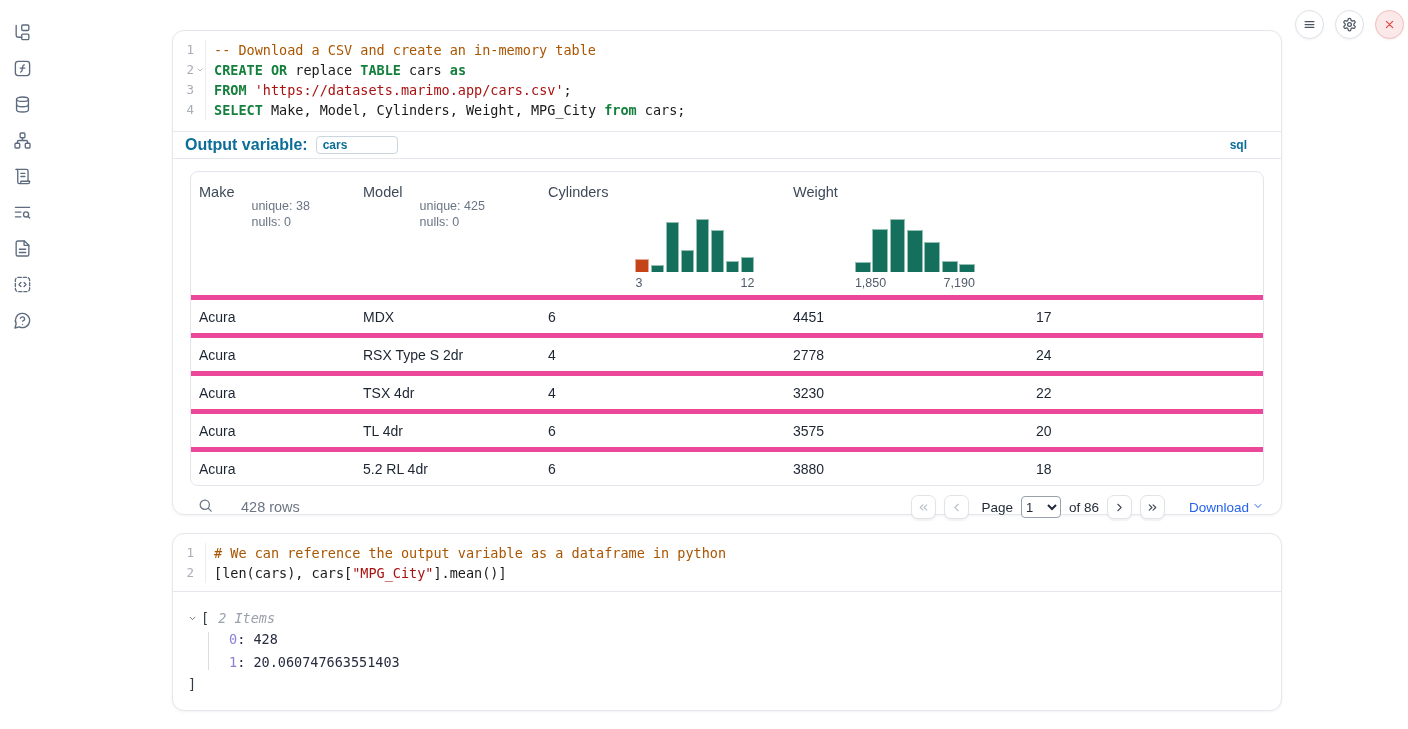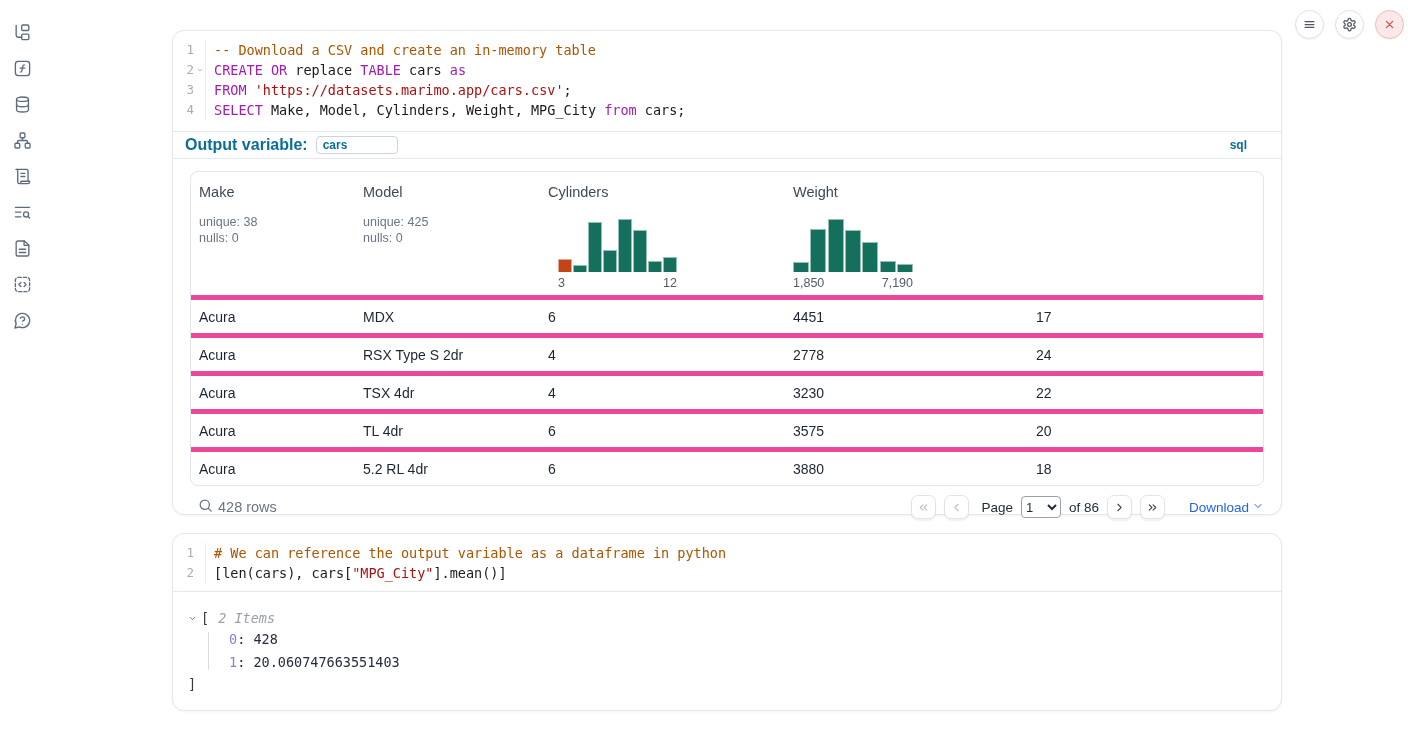--- a/index.html
+++ b/index.html
@@ -26,51 +26,51 @@
   .cell2{top:533px;height:176px;}
 
   
   .editor{padding:9px 0 11px 0;font-family:"DejaVu Sans Mono",monospace;font-size:13.5px;}
   .cell2 .editor{padding-bottom:8px;border-bottom:1px solid #e4e7eb;}
   .cm-line{display:flex;height:20px;line-height:20px;}
   .gutters{flex:none;display:flex;border-right:1px solid #ededed;}
   .lnum{width:21px;text-align:right;color:#a9aeb6;font-size:12.5px;}
   .foldg{width:11px;text-align:center;color:#98a0aa;display:flex;align-items:center;justify-content:center;}
   .code{padding-left:8px;white-space:pre;color:#1a1a1a;}
-  .tk-kw{color:#a21caf;} .tk-com{color:#aa5500;} .tk-str{color:#aa1111;} .tk-pl{color:#1a1a1a;}
+  .tk-kw{color:#15803d;font-weight:bold;} .tk-com{color:#aa5500;} .tk-str{color:#aa1111;} .tk-pl{color:#1a1a1a;}
 
   
   .outvar-bar{height:26px;border-top:1px solid #e4e7eb;border-bottom:1px solid #e4e7eb;
               display:flex;align-items:center;padding:0 12px;}
   .outvar-label{font-size:16px;font-weight:700;color:#0b6e99;}
   .outvar-input{margin-left:8px;width:68px;height:16px;border:1px solid #cbd5dd;border-radius:4px;
                 font-size:12px;font-weight:700;color:#0b6e99;padding:0 6px;
                 font-family:"Liberation Sans",sans-serif;outline:none;}
   .lang-badge{margin-left:auto;margin-right:22px;font-size:12px;font-weight:700;color:#0b6e99;cursor:pointer;}
 
   
   .table-area{padding:12px 17px 0 17px;}
   .table-card{border:1px solid #e2e6ec;border-radius:8px;overflow:hidden;}
   .thead,.trow{display:grid;grid-template-columns:164px 185px 245px 243px 235px;}
   .thead{height:123px;}
-  .th{padding:12px 0 0 8px;display:flex;flex-direction:column;box-sizing:border-box;}
+  .th{padding:12px 0 0 8px;display:flex;flex-direction:row;box-sizing:border-box;gap:17px;}
   .th-label{font-size:14.5px;color:#3f4a59;}
   .th-stats{margin-top:14px;font-size:12.5px;color:#6a7584;line-height:16px;}
   .hist{margin-top:auto;padding-bottom:5px;}
   .hist-c2{margin-left:10px;width:119px;} .hist-c3{margin-left:0;width:120px;} .hist-c4{margin-left:9px;width:117px;}
   .hist-bars{display:flex;align-items:flex-end;gap:1.5px;height:53px;}
   .bar{flex:1;border:1px solid rgba(255,255,255,.55);border-bottom:none;box-sizing:border-box;}
   .hist-labels{display:flex;justify-content:space-between;font-size:12.5px;color:#505b6b;margin-top:4px;}
   .trow{height:33px;border-top:5px solid #ec4899;align-items:center;font-size:14px;color:#1c2532;cursor:pointer;}
   .td{padding-left:8px;}
 
   
   .tfooter{height:42px;display:flex;align-items:center;}
   .search-btn{margin-left:7px;color:#6b7584;background:none;border:none;padding:0;display:flex;cursor:pointer;}
-  .rowcount{margin-left:4px;font-size:14.5px;color:#6b7584;}
+  .rowcount{margin-left:27px;font-size:14.5px;color:#6b7584;}
   .pager{margin-left:auto;display:flex;align-items:center;gap:8px;}
   .pg-btn{width:25px;height:24px;border:1px solid #e0e4e9;border-radius:7px;background:#fff;
           box-shadow:0 1.5px 1.5px rgba(0,0,0,.06);display:flex;align-items:center;justify-content:center;
           color:#3e4654;cursor:pointer;padding:0;}
   .pg-btn.disabled{color:#b9c0c9;}
   .pg-label,.pg-of{font-size:13.5px;color:#1f2937;}
   .pg-label{margin-left:4px;}
   .pg-select{width:40px;height:22px;font-size:13px;border:1px solid #98a1ac;border-radius:4px;
              background:#fff;color:#1f2937;}
   .download{margin-left:16px;display:flex;align-items:center;gap:3px;color:#2563eb;font-size:13.5px;

